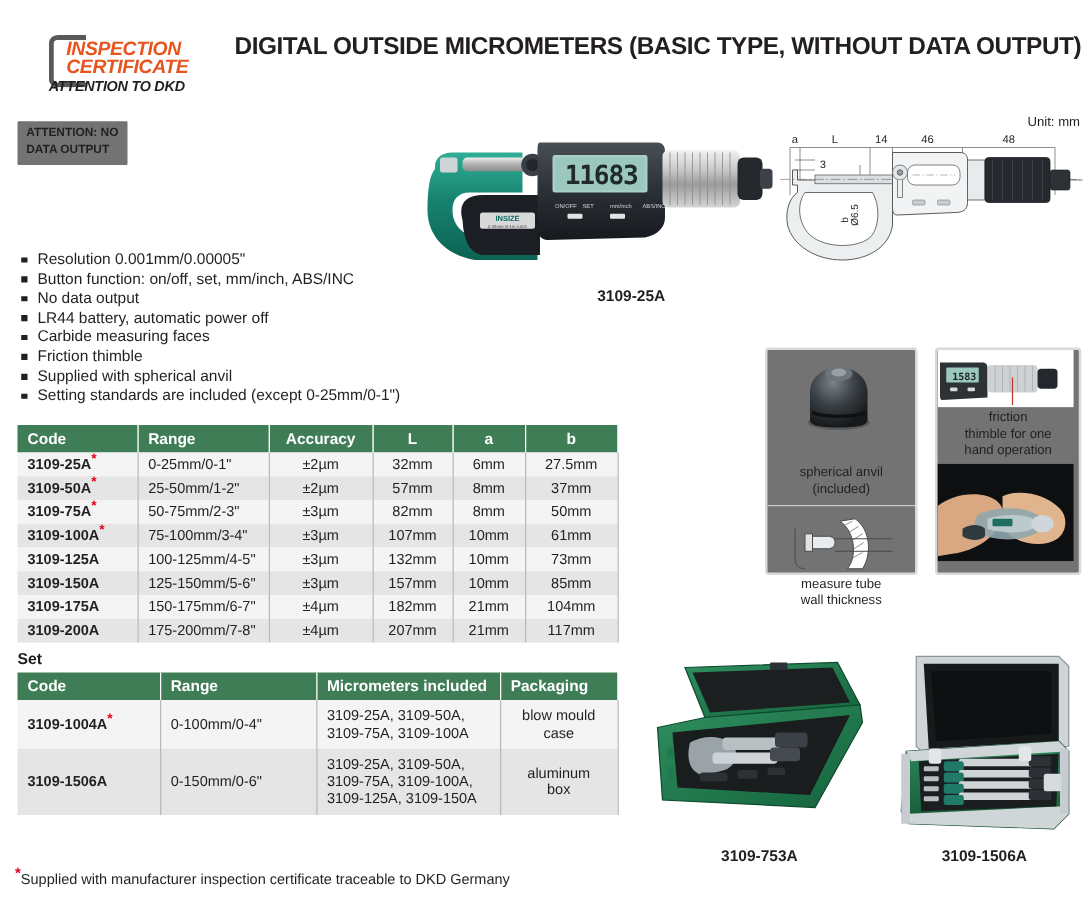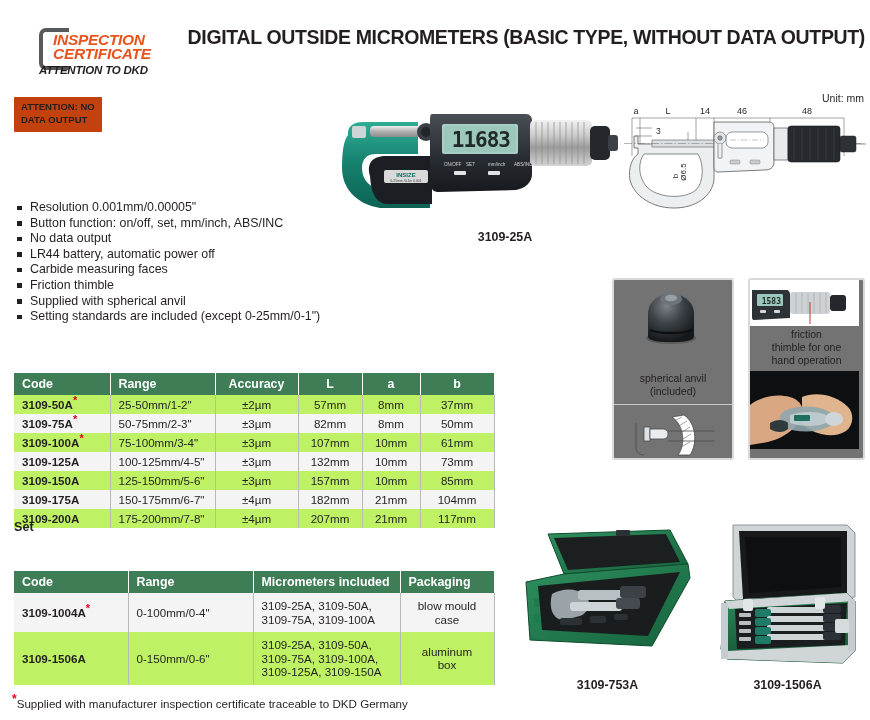--- a/index.html
+++ b/index.html
@@ -16,39 +16,39 @@
   .cert-l1{top:4px;font-size:15.5px;}
   .cert-l2{top:18px;font-size:15.5px;}
   .cert-l3{position:absolute;left:0;top:36px;font-size:11.5px;font-style:italic;
       font-weight:bold;color:#231f20;letter-spacing:-.2px;}
 
   
   #page-title{left:150px;top:26px;width:715px;font-size:19.5px;font-weight:bold;
       letter-spacing:-.35px;line-height:1.15;text-align:right;}
 
   
-  #attention-badge{left:14px;top:97px;background:#c2410c;padding:4px 7px 5px 7px;
+  #attention-badge{left:14px;top:97px;background:#737373;padding:4px 7px 5px 7px;
       font-size:9.5px;font-weight:bold;line-height:1.35;color:#231f20;
       border-radius:1px;text-align:left;}
 
   
   #features{left:16px;top:200px;width:330px;list-style:none;margin:0;padding:0;}
   #features li{font-size:12.4px;line-height:15.6px;padding-left:14px;position:relative;
       white-space:nowrap;}
   #features li:before{content:"";position:absolute;left:1px;top:5.5px;
       width:4.5px;height:4.5px;background:#231f20;}
 
   
-  .tbl{border-collapse:collapse;font-size:11.6px;table-layout:fixed;margin-top:33px;}
+  .tbl{border-collapse:collapse;font-size:11.6px;table-layout:fixed;}
   .tbl th{background:#3f7d56;color:#fff;font-weight:bold;text-align:left;
       padding:4px 8px;font-size:12.4px;border-right:1px solid #fff;}
   .tbl th.c{text-align:center;}
   .tbl td{padding:3px 8px;border-right:1px solid #b9b9b9;color:#231f20;}
   .tbl td.c{text-align:center;}
-  .tbl tr.alt td{background:#bef264;}
+  .tbl tr.alt td{background:#e5e5e5;}
   .tbl tr.plain td{background:#f4f4f4;}
   .tbl td.code{font-weight:bold;}
   .star{color:#e2001a;font-weight:bold;font-size:11px;vertical-align:super;
       line-height:0;}
 
   #spec-table{left:14px;top:340px;width:480px;}
   #spec-table table{width:480px;}
 
   #set-label{left:14px;top:520px;font-size:12.6px;font-weight:bold;}
   #set-table{left:14px;top:538px;width:480px;}
@@ -126,20 +126,28 @@
         <tr>
           <th>Code</th>
           <th>Range</th>
           <th class="c">Accuracy</th>
           <th class="c">L</th>
           <th class="c">a</th>
           <th class="c">b</th>
         </tr>
       </thead>
     <tbody>
+        <tr class="plain">
+          <td class="code">3109-25A<span class="star">*</span></td>
+          <td>0-25mm/0-1"</td>
+          <td class="c">±2µm</td>
+          <td class="c">32mm</td>
+          <td class="c">6mm</td>
+          <td class="c">27.5mm</td>
+        </tr>
         <tr class="alt">
           <td class="code">3109-50A<span class="star">*</span></td>
           <td>25-50mm/1-2"</td>
           <td class="c">±2µm</td>
           <td class="c">57mm</td>
           <td class="c">8mm</td>
           <td class="c">37mm</td>
         </tr>
         <tr class="plain">
           <td class="code">3109-75A<span class="star">*</span></td>
@@ -418,20 +426,24 @@
             <line x1="63" y1="18" x2="73" y2="12"></line>
           <line x1="65" y1="25" x2="76" y2="18"></line>
             <line x1="66" y1="32" x2="77" y2="25"></line>
           <line x1="65" y1="39" x2="76" y2="33"></line>
         </g>
         <line x1="54" y1="22" x2="100" y2="22"></line>
         <line x1="54" y1="32" x2="100" y2="32"></line>
       </g>
     </svg>
   </div>
+  <div class="inset-cap">
+    <div>measure tube</div>
+    <div>wall thickness</div>
+  </div>
 </div>
 
 <div class="abs inset" id="inset-right">
   <div style="height:46px;position:relative;overflow:hidden;">
     <svg viewBox="0 0 109 46" width="109" height="46">
       <rect x="0" y="0" width="109" height="46" fill="#ffffff"></rect>
       <path d="M2,10 L36,10 C39,10 40,12 40,15 L40,38 L4,40 C2,40 2,38 2,36 Z" fill="#2d3237"></path>
       <rect x="7" y="14" width="26" height="12" rx="1" fill="#9cc7bd"></rect>
       <text x="31" y="24" font-size="8" text-anchor="end" font-family="DejaVu Sans Mono, monospace" fill="#1d2426" font-weight="bold">1583</text>
       <rect x="10" y="30" width="6" height="3" rx="1" fill="#d8d8d8"></rect>

